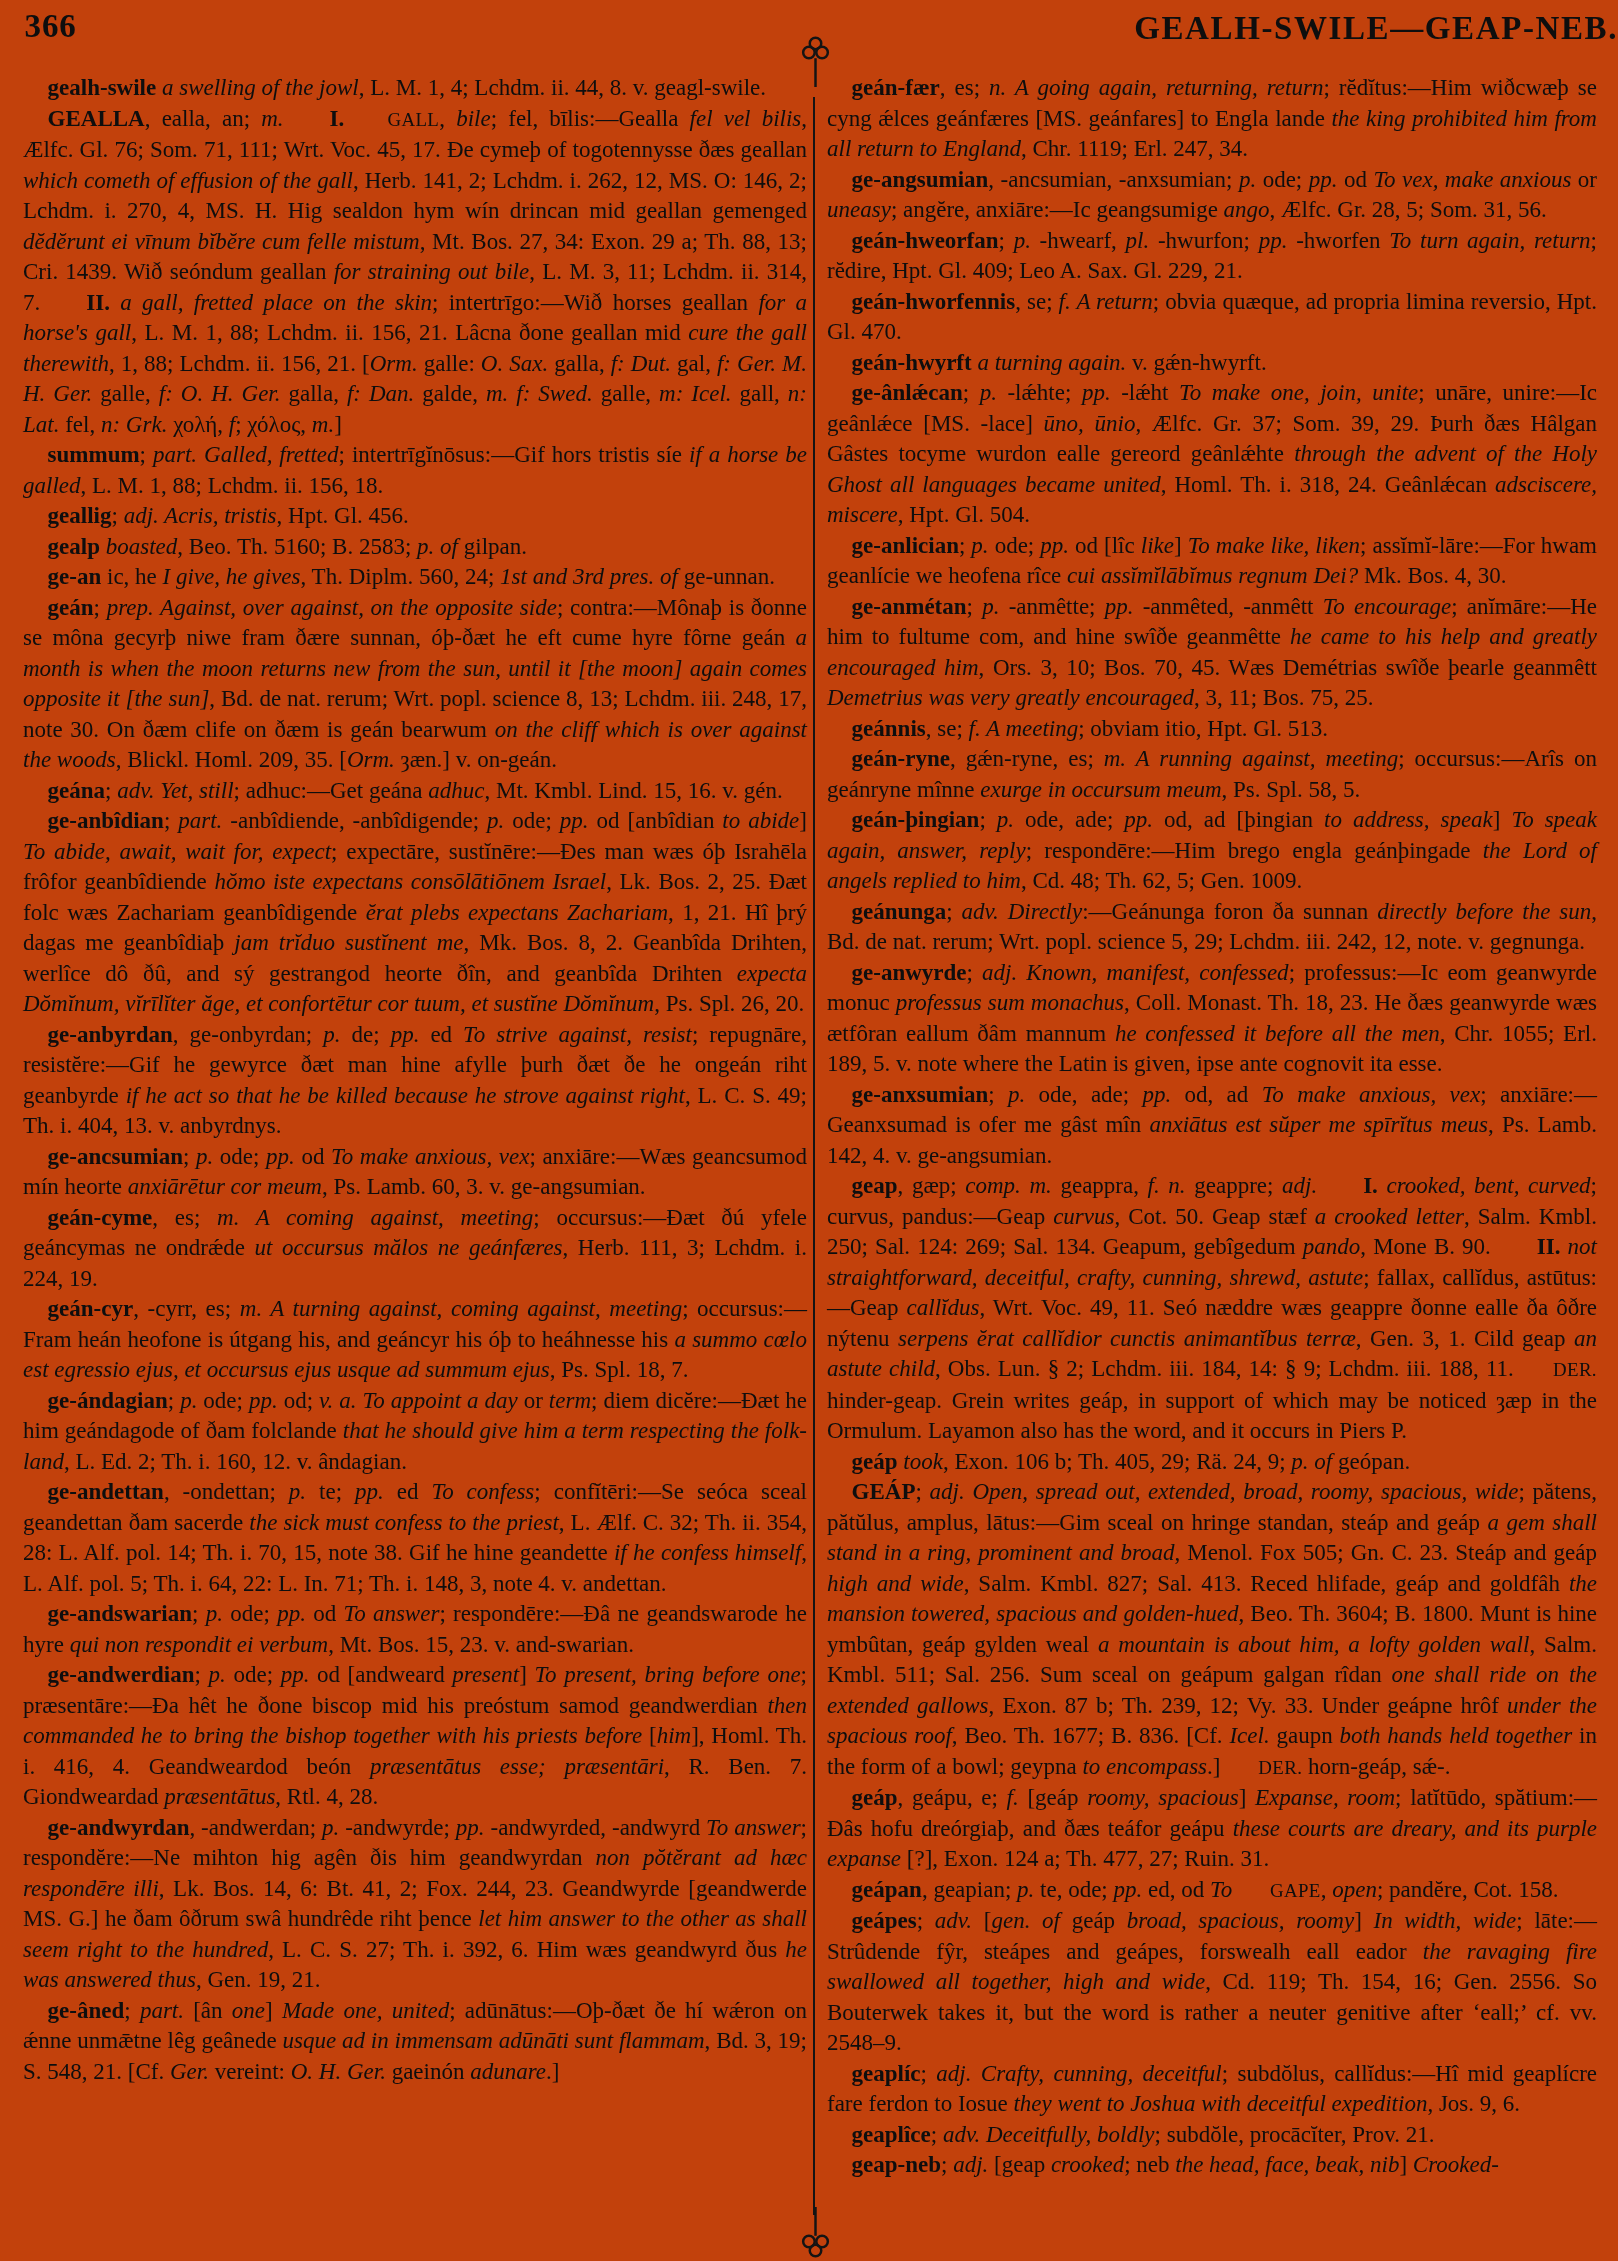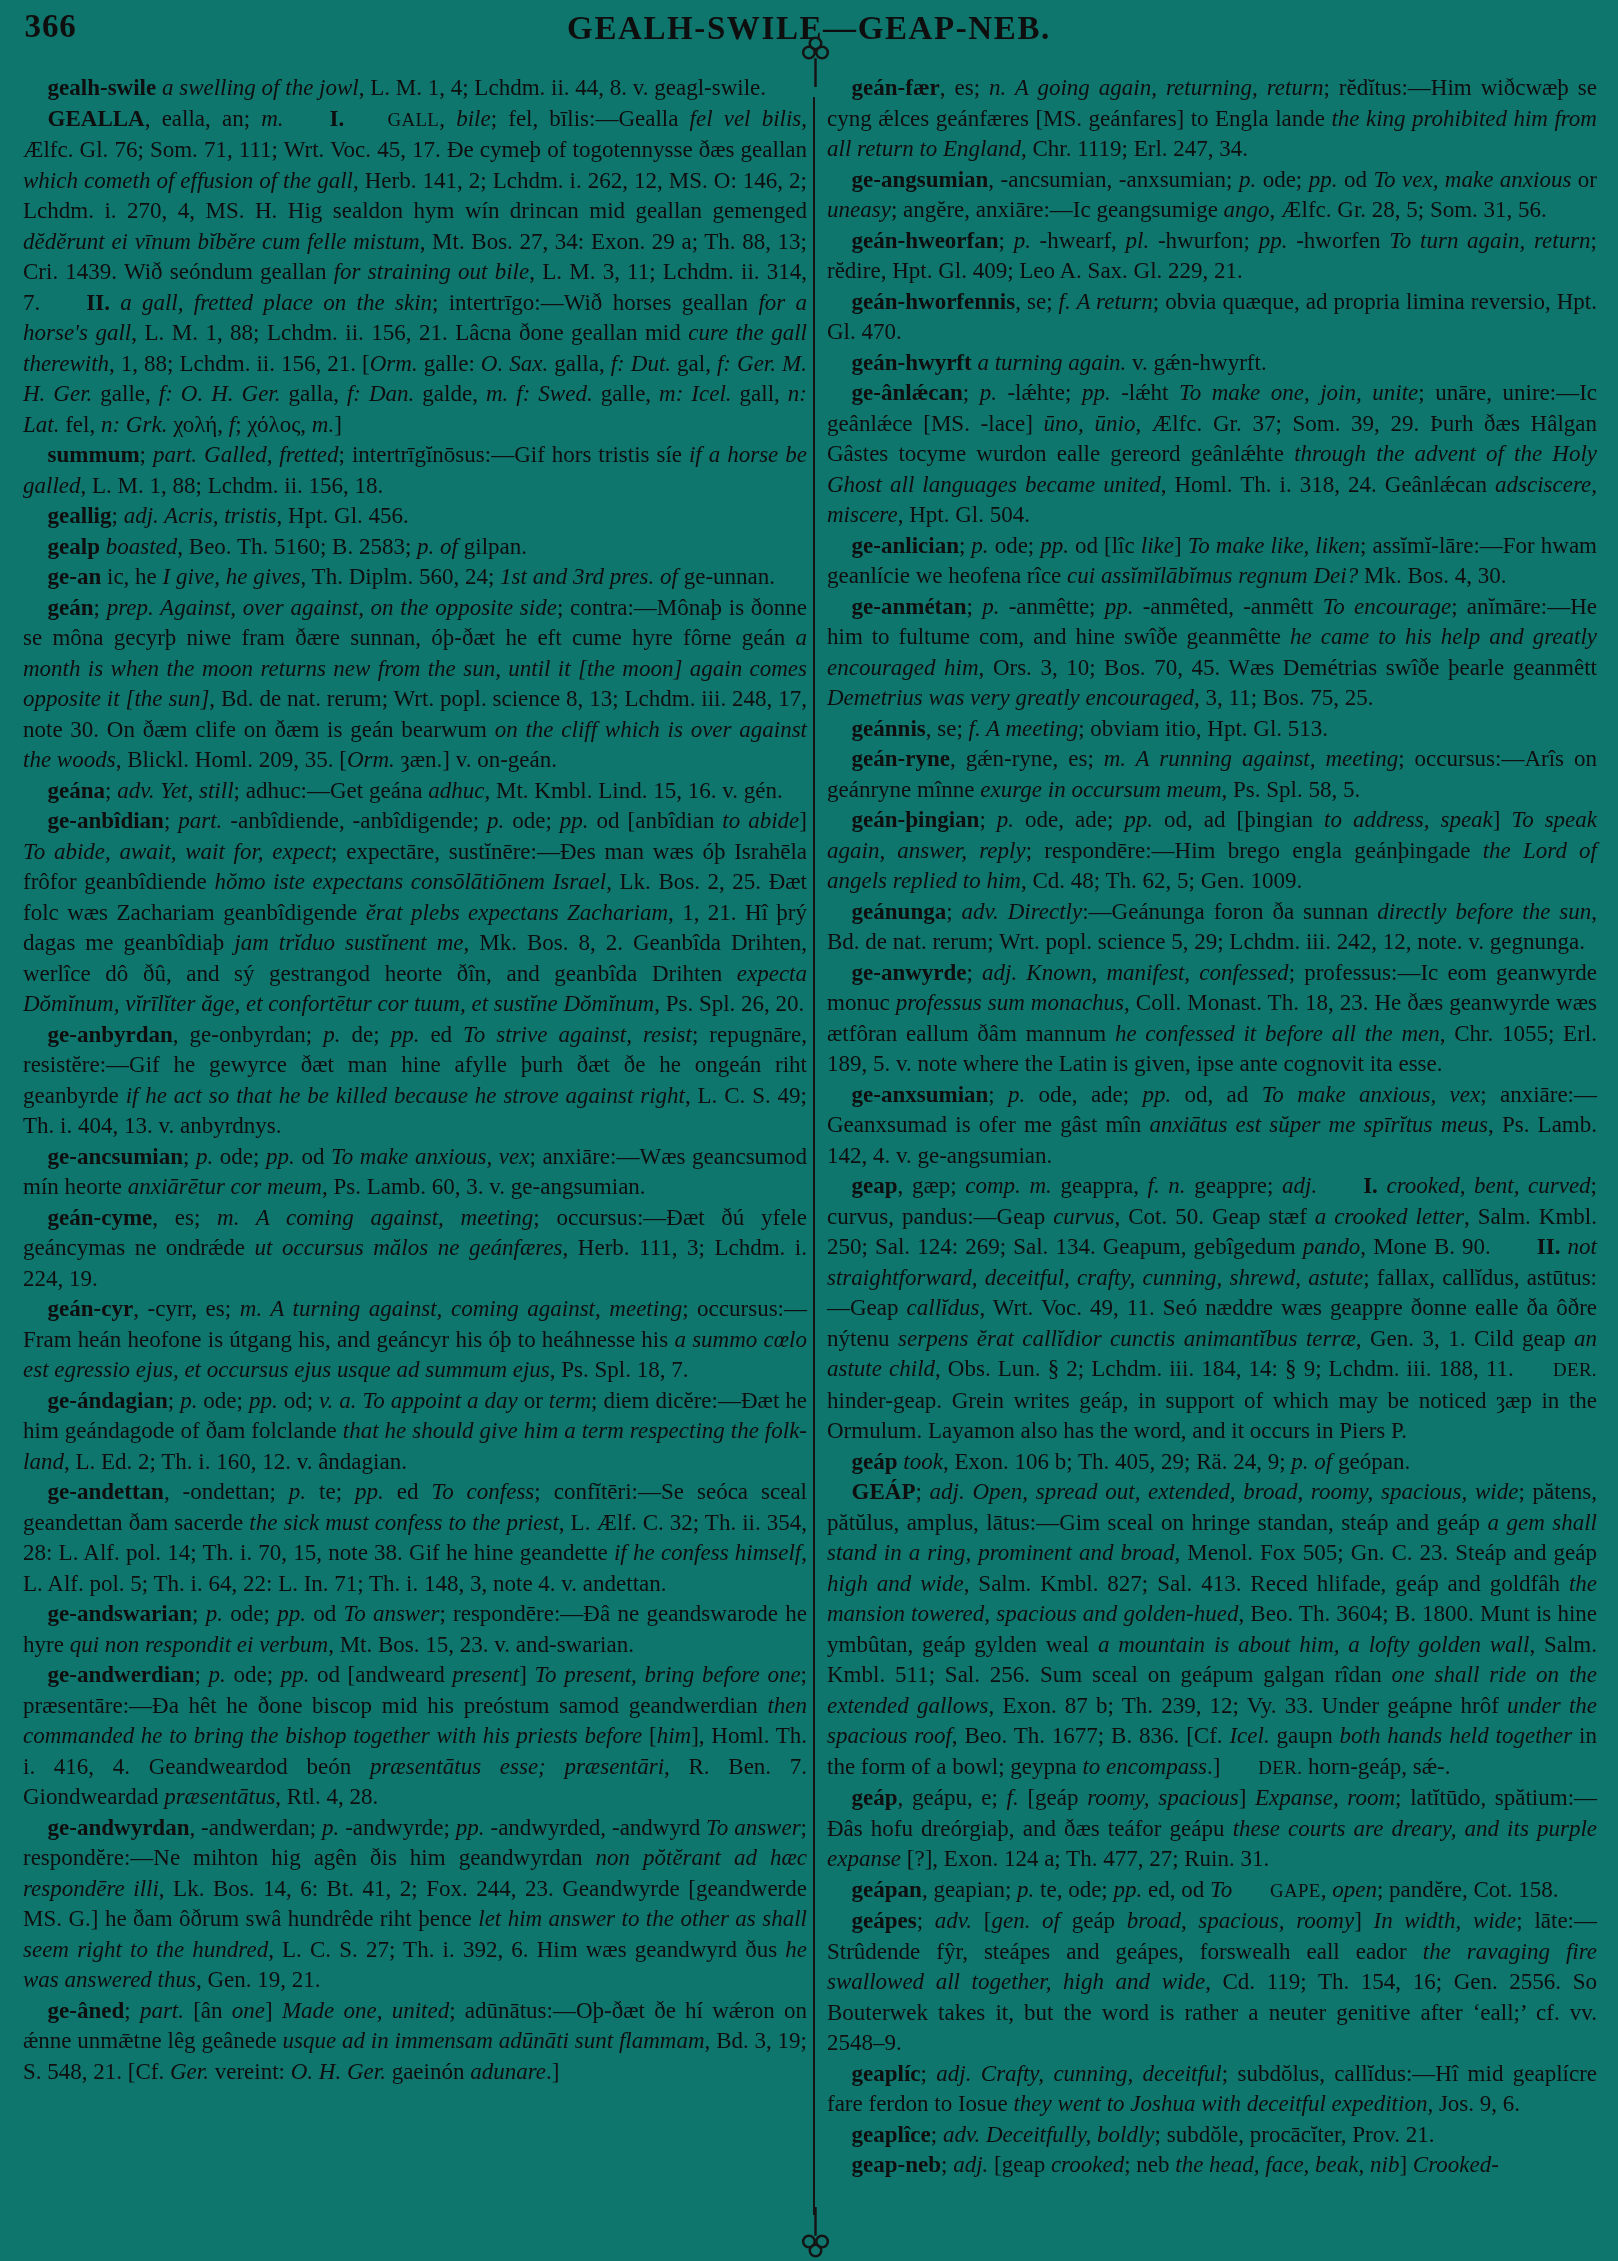--- a/index.html
+++ b/index.html
@@ -1,30 +1,30 @@
 <!DOCTYPE html>
 <html style="font-size:13px"><head>
 <meta charset="utf-8">
 <style>
   html,body{margin:0;padding:0;background:#e8e6e0;}
   #page{
     position:relative;
     width:1618px;height:2261px;
-    background:#0f766e;
+    background:#c2410c;
     font-family:"Liberation Serif","DejaVu Serif",serif;
     color:#0e0e0e;
     overflow:hidden;
   }
   #page-number{
     position:absolute;left:24.6px;top:8.2px;
     font-size:33px;font-weight:bold;letter-spacing:0.8px;
   }
   #page-title{
     position:absolute;left:0;right:0;top:9.8px;
-    text-align:center;
+    text-align:right;
     font-size:33px;font-weight:600;letter-spacing:1.6px;
   }
   .column{
     position:absolute;top:73px;
     font-size:23px;line-height:30.5px;
     text-align:justify;
   }
   #col-left{left:23px;width:784px;}
   #col-right{left:827px;width:770px;}
   .entry{margin:0;text-indent:24.6px;}

